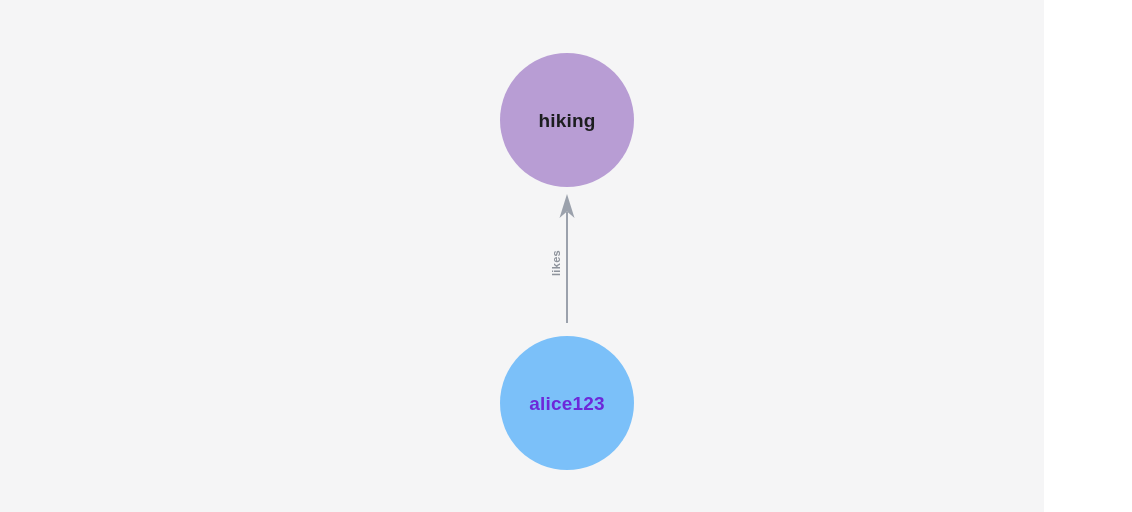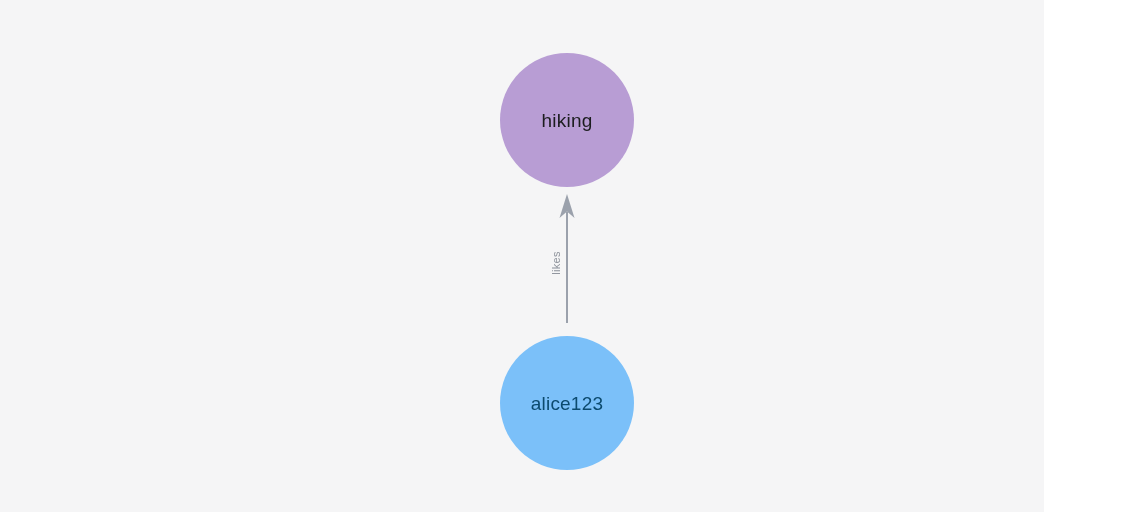--- a/index.html
+++ b/index.html
@@ -5,20 +5,21 @@
   html, body {
     margin: 0;
     padding: 0;
     font-family: "Liberation Sans", sans-serif;
   }
   .canvas {
     position: relative;
     width: 1044px;
     height: 512px;
     overflow: hidden;
+    font-weight: bold;
   }
   .node {
     position: absolute;
     width: 134px;
     height: 134px;
     border-radius: 50%;
     display: flex;
     align-items: center;
     justify-content: center;
     cursor: pointer;
@@ -58,16 +59,16 @@
     <polygon points="567,194 559.5,218 567,211.5 574.5,218" fill="#9ba1ac"></polygon>
   </svg>
 
   <div class="edge-label" style="color: rgb(142, 147, 156);">likes</div>
 
   <div class="node node-hiking" style="background-color: rgb(184, 157, 212);">
     <span class="node-label" style="color: rgb(28, 29, 31);">hiking</span>
   </div>
 
   <div class="node node-alice" style="background-color: rgb(123, 192, 249);">
-    <span class="node-label" style="color: #0c4a6e;">alice123</span>
+    <span class="node-label" style="color: #6d28d9;">alice123</span>
   </div>
 
 </div>
 
 </body></html>

